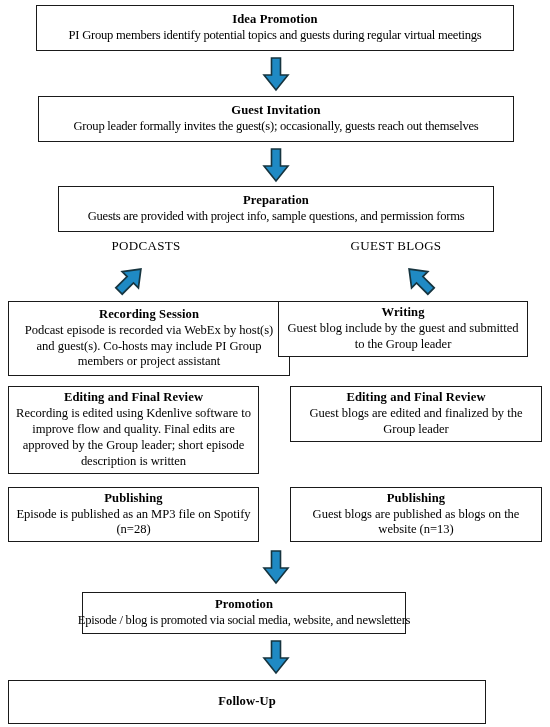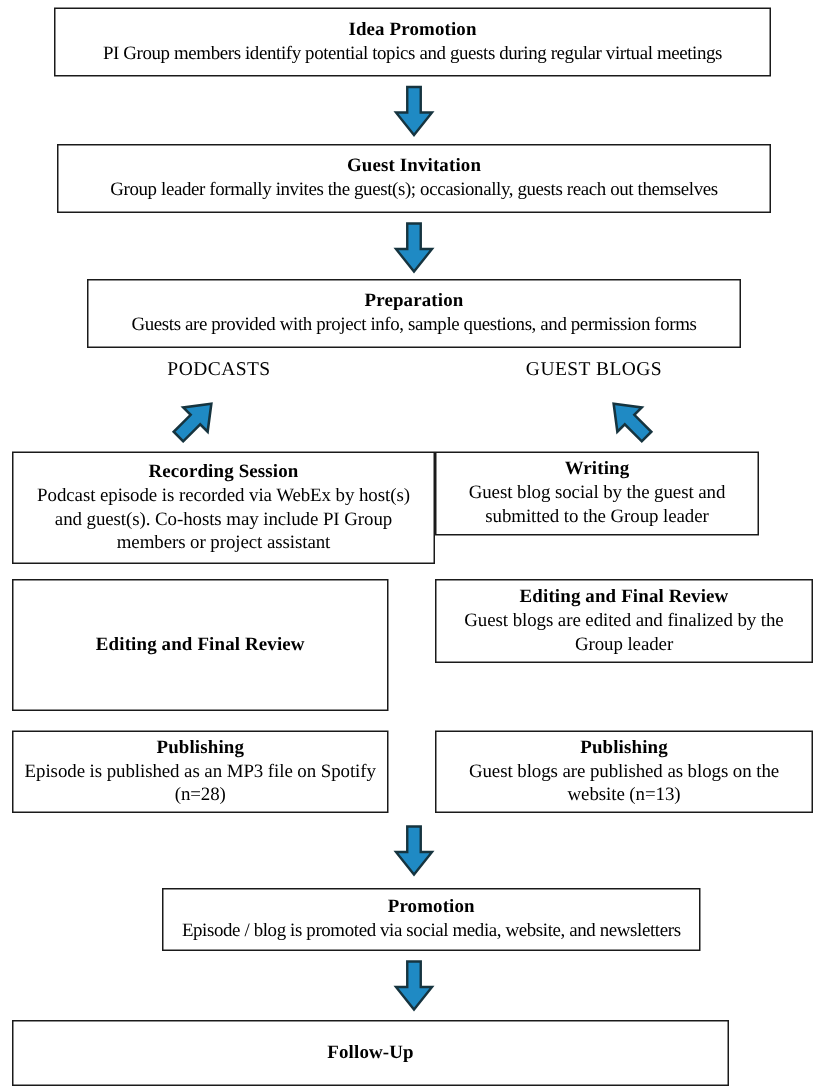--- a/index.html
+++ b/index.html
@@ -117,49 +117,50 @@
     </svg>
   </div>
 
   <div class="box" style="left:8px; top:301px; width:282px; height:75px;">
     <div class="ttl">Recording Session</div>
     <div class="dsc">Podcast episode is recorded via WebEx by host(s) and guest(s). Co-hosts may include PI Group members or project assistant</div>
   </div>
 
   <div class="box" style="left:8px; top:386px; width:251px; height:88px;">
     <div class="ttl">Editing and Final Review</div>
+    <div class="dsc">Recording is edited using Kdenlive software to improve flow and quality. Final edits are approved by the Group leader; short episode description is written</div>
   </div>
 
   <div class="box" style="left:8px; top:487px; width:251px; height:55px;">
     <div class="ttl">Publishing</div>
     <div class="dsc">Episode is published as an MP3 file on Spotify (n=28)</div>
   </div>
 
-  <div class="box" style="left:290px; top:301px; width:216px; height:56px;">
+  <div class="box" style="left:278px; top:301px; width:250px; height:56px;">
     <div class="ttl">Writing</div>
-    <div class="dsc">Guest blog social by the guest and submitted to the Group leader</div>
+    <div class="dsc">Guest blog include by the guest and submitted to the Group leader</div>
   </div>
 
   <div class="box" style="left:290px; top:386px; width:252px; height:56px;">
     <div class="ttl">Editing and Final Review</div>
     <div class="dsc">Guest blogs are edited and finalized by the Group leader</div>
   </div>
 
   <div class="box" style="left:290px; top:487px; width:252px; height:55px;">
     <div class="ttl">Publishing</div>
     <div class="dsc">Guest blogs are published as blogs on the website (n=13)</div>
   </div>
 
   <div class="arrow" style="left:263px; top:551px;">
     <svg width="26" height="33" viewBox="0 0 26 33">
       <polygon points="8.5,0 17.5,0 17.5,17 25,17 13,32 1,17 8.5,17" fill="#1f8ac4" stroke="#16343f" stroke-width="1.6" stroke-linejoin="miter"></polygon>
     </svg>
   </div>
 
-  <div class="box wide" style="left:82px; top:592px; width:359px; height:42px;margin-left:26px;">
+  <div class="box wide" style="left:82px; top:592px; width:324px; height:42px;">
     <div class="ttl">Promotion</div>
     <div class="dsc">Episode / blog is promoted via social media, website, and newsletters</div>
   </div>
 
   <div class="arrow" style="left:263px; top:641px;">
     <svg width="26" height="33" viewBox="0 0 26 33">
       <polygon points="8.5,0 17.5,0 17.5,17 25,17 13,32 1,17 8.5,17" fill="#1f8ac4" stroke="#16343f" stroke-width="1.6" stroke-linejoin="miter"></polygon>
     </svg>
   </div>
 

